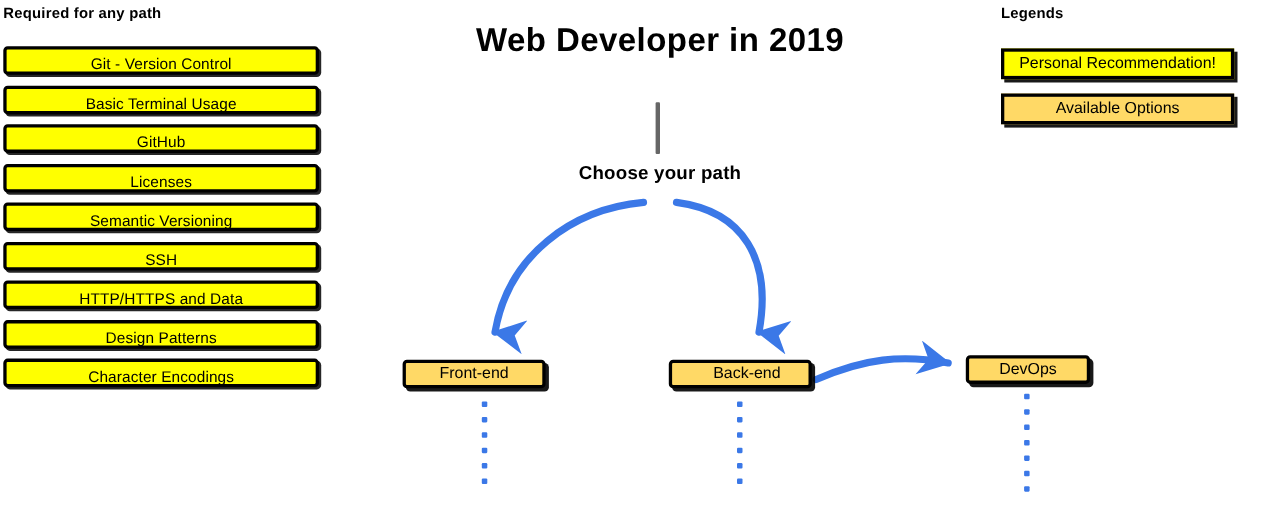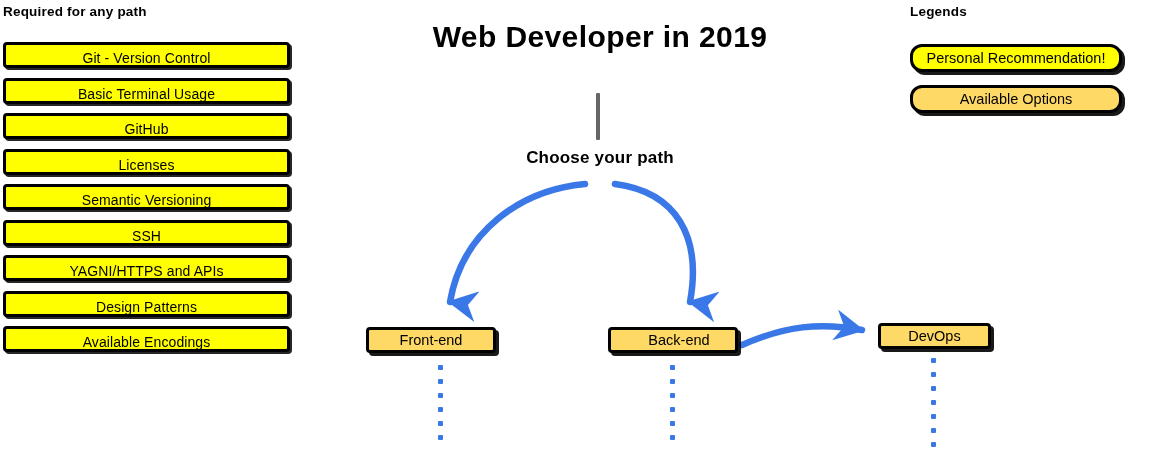--- a/index.html
+++ b/index.html
@@ -143,21 +143,21 @@
   #dots-backend  { left: 670px; top: 365px; }
   #dots-devops   { left: 931px; top: 358px; }
 
   
   .legend-box {
     position: absolute;
     left: 910px;
     width: 212px;
     height: 28px;
     border: 3px solid #000000;
-    border-radius: 12px;
+    border-radius: 0;
     box-sizing: border-box;
     display: flex;
     align-items: center;
     justify-content: center;
     box-shadow: 3px 3px 0 0 rgba(0,0,0,0.9);
   }
   .legend-box .label {
     font-size: 14.5px;
     color: #000;
     white-space: nowrap;
@@ -184,27 +184,27 @@
   <div class="req-box">
     <span class="label">Licenses</span>
   </div>
   <div class="req-box">
     <span class="label">Semantic Versioning</span>
   </div>
   <div class="req-box">
     <span class="label">SSH</span>
   </div>
   <div class="req-box">
-    <span class="label">YAGNI/HTTPS and APIs</span>
+    <span class="label">HTTP/HTTPS and Data</span>
   </div>
   <div class="req-box">
     <span class="label">Design Patterns</span>
   </div>
   <div class="req-box">
-    <span class="label">Available Encodings</span>
+    <span class="label">Character Encodings</span>
   </div>
 </div>
 
 <div id="diagram-title">Web Developer in 2019</div>
 
 <div id="title-stem"></div>
 
 <div id="choose-path">Choose your path</div>
 
 <svg id="arrows-layer" viewBox="0 0 1149 460" xmlns="http://www.w3.org/2000/svg">

